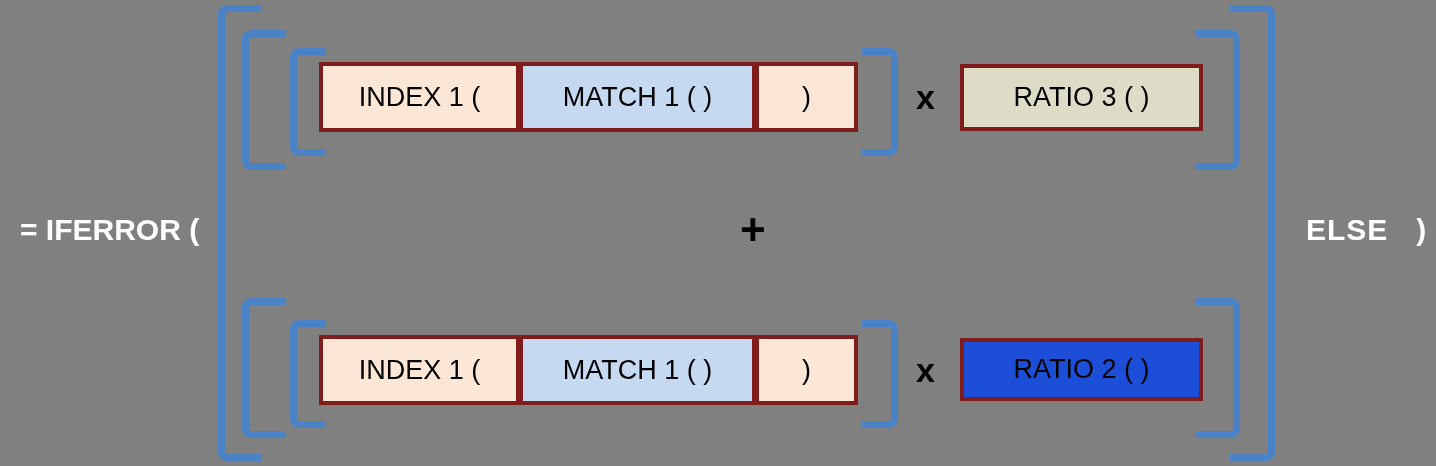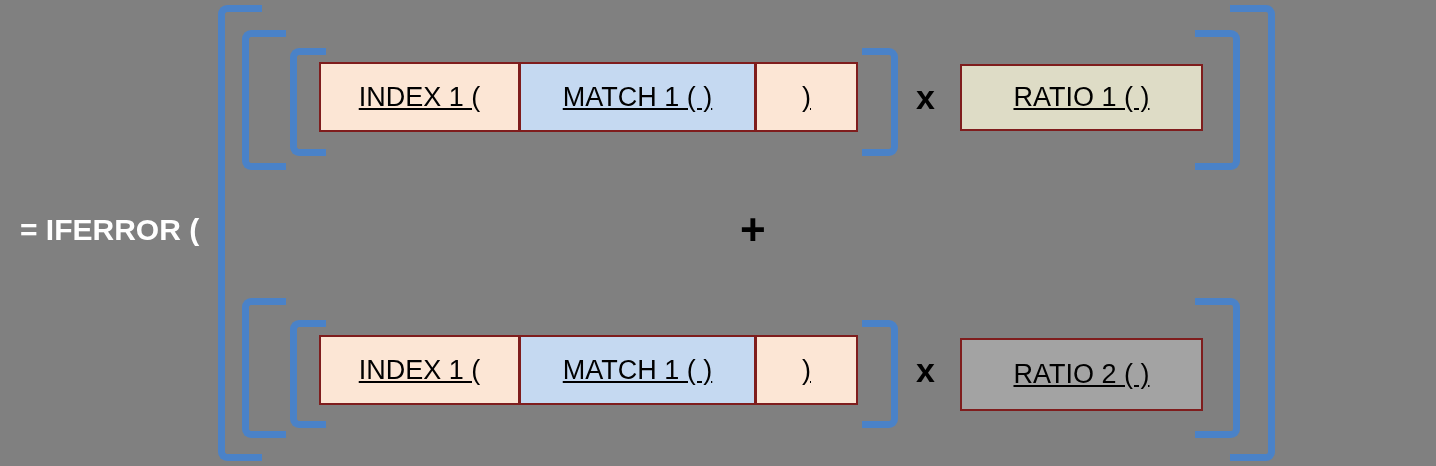--- a/index.html
+++ b/index.html
@@ -46,42 +46,41 @@
   }
   #times-bottom {
     left: 916px; top: 353px;
     font-size: 34px;
   }
 
   
   .fbox {
     position: absolute;
     box-sizing: border-box;
-    border: 2px solid #7f1d1d;
+    border: 4px solid #7f1d1d;
     display: flex;
     align-items: center;
     justify-content: center;
     color: #000000;
     font-size: 27px;
     white-space: pre;
     font-family: "Liberation Sans", sans-serif;
-    text-decoration: underline;
   }
 
   
   #box-index-top  { left: 319px; top: 62px;  width: 201px; height: 70px; background: #fce6d5; }
   #box-match-top  { left: 519px; top: 62px;  width: 237px; height: 70px; background: #c5d9f1; }
   #box-close-top  { left: 755px; top: 62px;  width: 103px; height: 70px; background: #fce6d5; }
   #box-ratio-top  { left: 960px; top: 64px;  width: 243px; height: 67px; background: #dedcc6; }
 
   
   #box-index-bot  { left: 319px; top: 335px; width: 201px; height: 70px; background: #fce6d5; }
   #box-match-bot  { left: 519px; top: 335px; width: 237px; height: 70px; background: #c5d9f1; }
   #box-close-bot  { left: 755px; top: 335px; width: 103px; height: 70px; background: #fce6d5; }
-  #box-ratio-bot  { left: 960px; top: 338px; width: 243px; height: 73px; background: #a3a3a3; }
+  #box-ratio-bot  { left: 960px; top: 338px; width: 243px; height: 63px; background: #1d4ed8; }
 
   
   .bracket {
     position: absolute;
     box-sizing: border-box;
     border: 7px solid #4a82c8;
     border-radius: 9px;
     pointer-events: none;
   }
   .bracket.left  { border-right: none;  border-top-right-radius: 0; border-bottom-right-radius: 0; }
@@ -116,28 +115,29 @@
   <div class="bracket left" id="bracket-mid-left-bottom"></div>
   <div class="bracket right" id="bracket-mid-right-bottom"></div>
 
   <div class="bracket left" id="bracket-inner-left-top"></div>
   <div class="bracket right" id="bracket-inner-right-top"></div>
   <div class="bracket left" id="bracket-inner-left-bottom"></div>
   <div class="bracket right" id="bracket-inner-right-bottom"></div>
 
   <div class="plain-text" id="iferror-label">= IFERROR (</div>
 
+  <div class="plain-text" id="else-label">ELSE   )</div>
 
   <div class="fbox" id="box-index-top">INDEX 1 (</div>
   <div class="fbox" id="box-match-top">MATCH 1 ( )</div>
   <div class="fbox" id="box-close-top">)</div>
 
   <div class="op-symbol" id="times-top">x</div>
 
-  <div class="fbox" id="box-ratio-top">RATIO 1 ( )</div>
+  <div class="fbox" id="box-ratio-top">RATIO 3 ( )</div>
 
   <div class="op-symbol" id="plus-symbol">+</div>
 
   <div class="fbox" id="box-index-bot">INDEX 1 (</div>
   <div class="fbox" id="box-match-bot">MATCH 1 ( )</div>
   <div class="fbox" id="box-close-bot">)</div>
 
   <div class="op-symbol" id="times-bottom">x</div>
 
   <div class="fbox" id="box-ratio-bot">RATIO 2 ( )</div>

